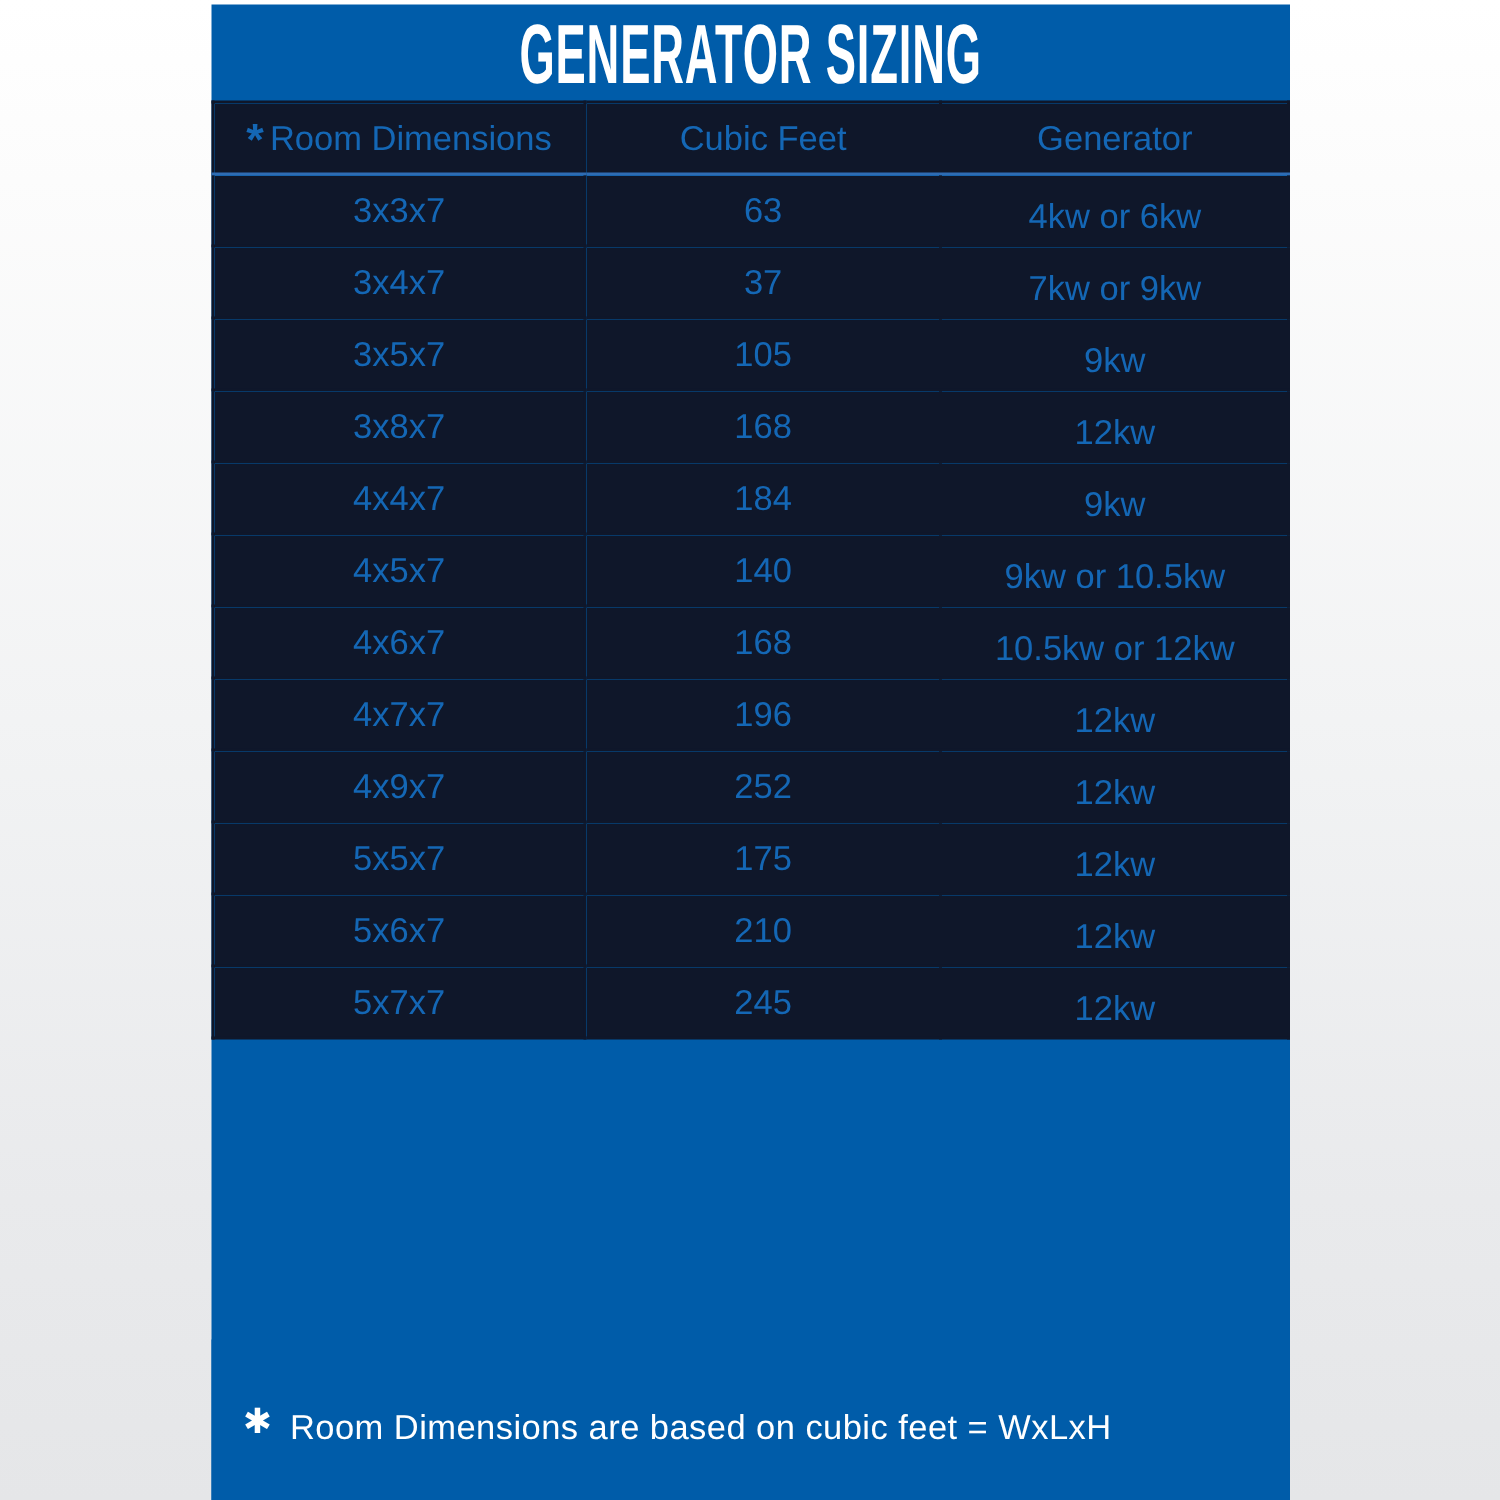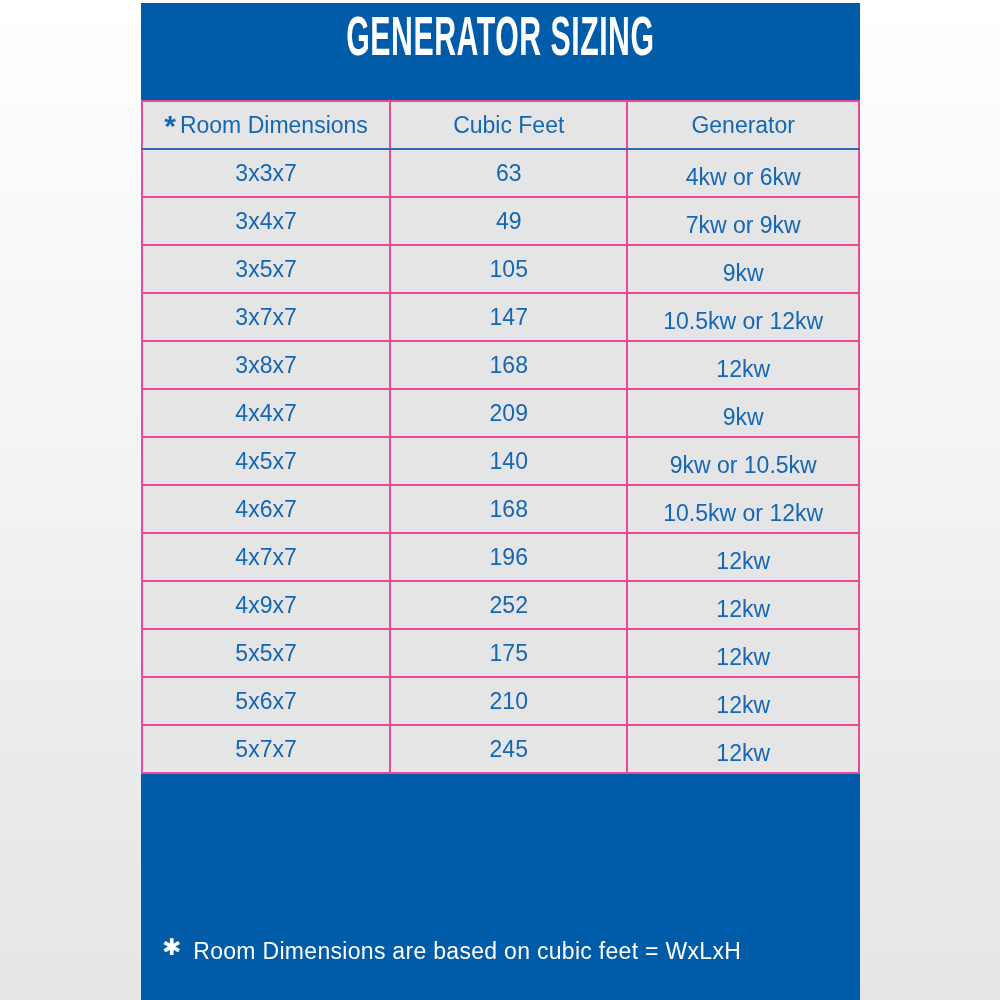--- a/index.html
+++ b/index.html
@@ -18,21 +18,21 @@
   }
   .panel {
     position: absolute;
     left: 141px;
     top: 3px;
     width: 719px;
     height: 997px;
     background: #005CA9;
   }
   .title-band {
-    height: 97px;
+    height: 64px;
     display: flex;
     align-items: flex-start;
     justify-content: center;
   }
   .title {
     color: #ffffff;
     font-size: 56px;
     font-weight: bold;
     white-space: nowrap;
     transform: scaleX(0.54);
@@ -41,22 +41,22 @@
   }
   table.sizing-table {
     width: 100%;
     border-collapse: collapse;
     table-layout: fixed;
   }
   col.c1 { width: 34.6%; }
   col.c2 { width: 33.1%; }
   col.c3 { width: 32.3%; }
   .sizing-table th, .sizing-table td {
-    border: 2px solid #ec4899;
-    background: #e5e5e5;
+    border: 2px solid #0f172a;
+    background: #0f172a;
     color: #1467B5;
     text-align: center;
     vertical-align: middle;
     box-sizing: border-box;
     font-weight: normal;
     overflow: hidden;
   }
   .sizing-table thead th {
     height: 48px;
     font-size: 23px;
@@ -129,41 +129,36 @@
         </tr>
       </thead>
       <tbody>
           <tr>
             <td>3x3x7</td>
             <td>63</td>
             <td class="gen-cell">4kw or 6kw</td>
           </tr>
           <tr>
             <td>3x4x7</td>
-            <td>49</td>
+            <td>37</td>
             <td class="gen-cell">7kw or 9kw</td>
           </tr>
           <tr>
             <td>3x5x7</td>
             <td>105</td>
             <td class="gen-cell">9kw</td>
           </tr>
           <tr>
-            <td>3x7x7</td>
-            <td>147</td>
-            <td class="gen-cell">10.5kw or 12kw</td>
-          </tr>
-          <tr>
             <td>3x8x7</td>
             <td>168</td>
             <td class="gen-cell">12kw</td>
           </tr>
           <tr>
             <td>4x4x7</td>
-            <td>209</td>
+            <td>184</td>
             <td class="gen-cell">9kw</td>
           </tr>
           <tr>
             <td>4x5x7</td>
             <td>140</td>
             <td class="gen-cell">9kw or 10.5kw</td>
           </tr>
           <tr>
             <td>4x6x7</td>
             <td>168</td>

